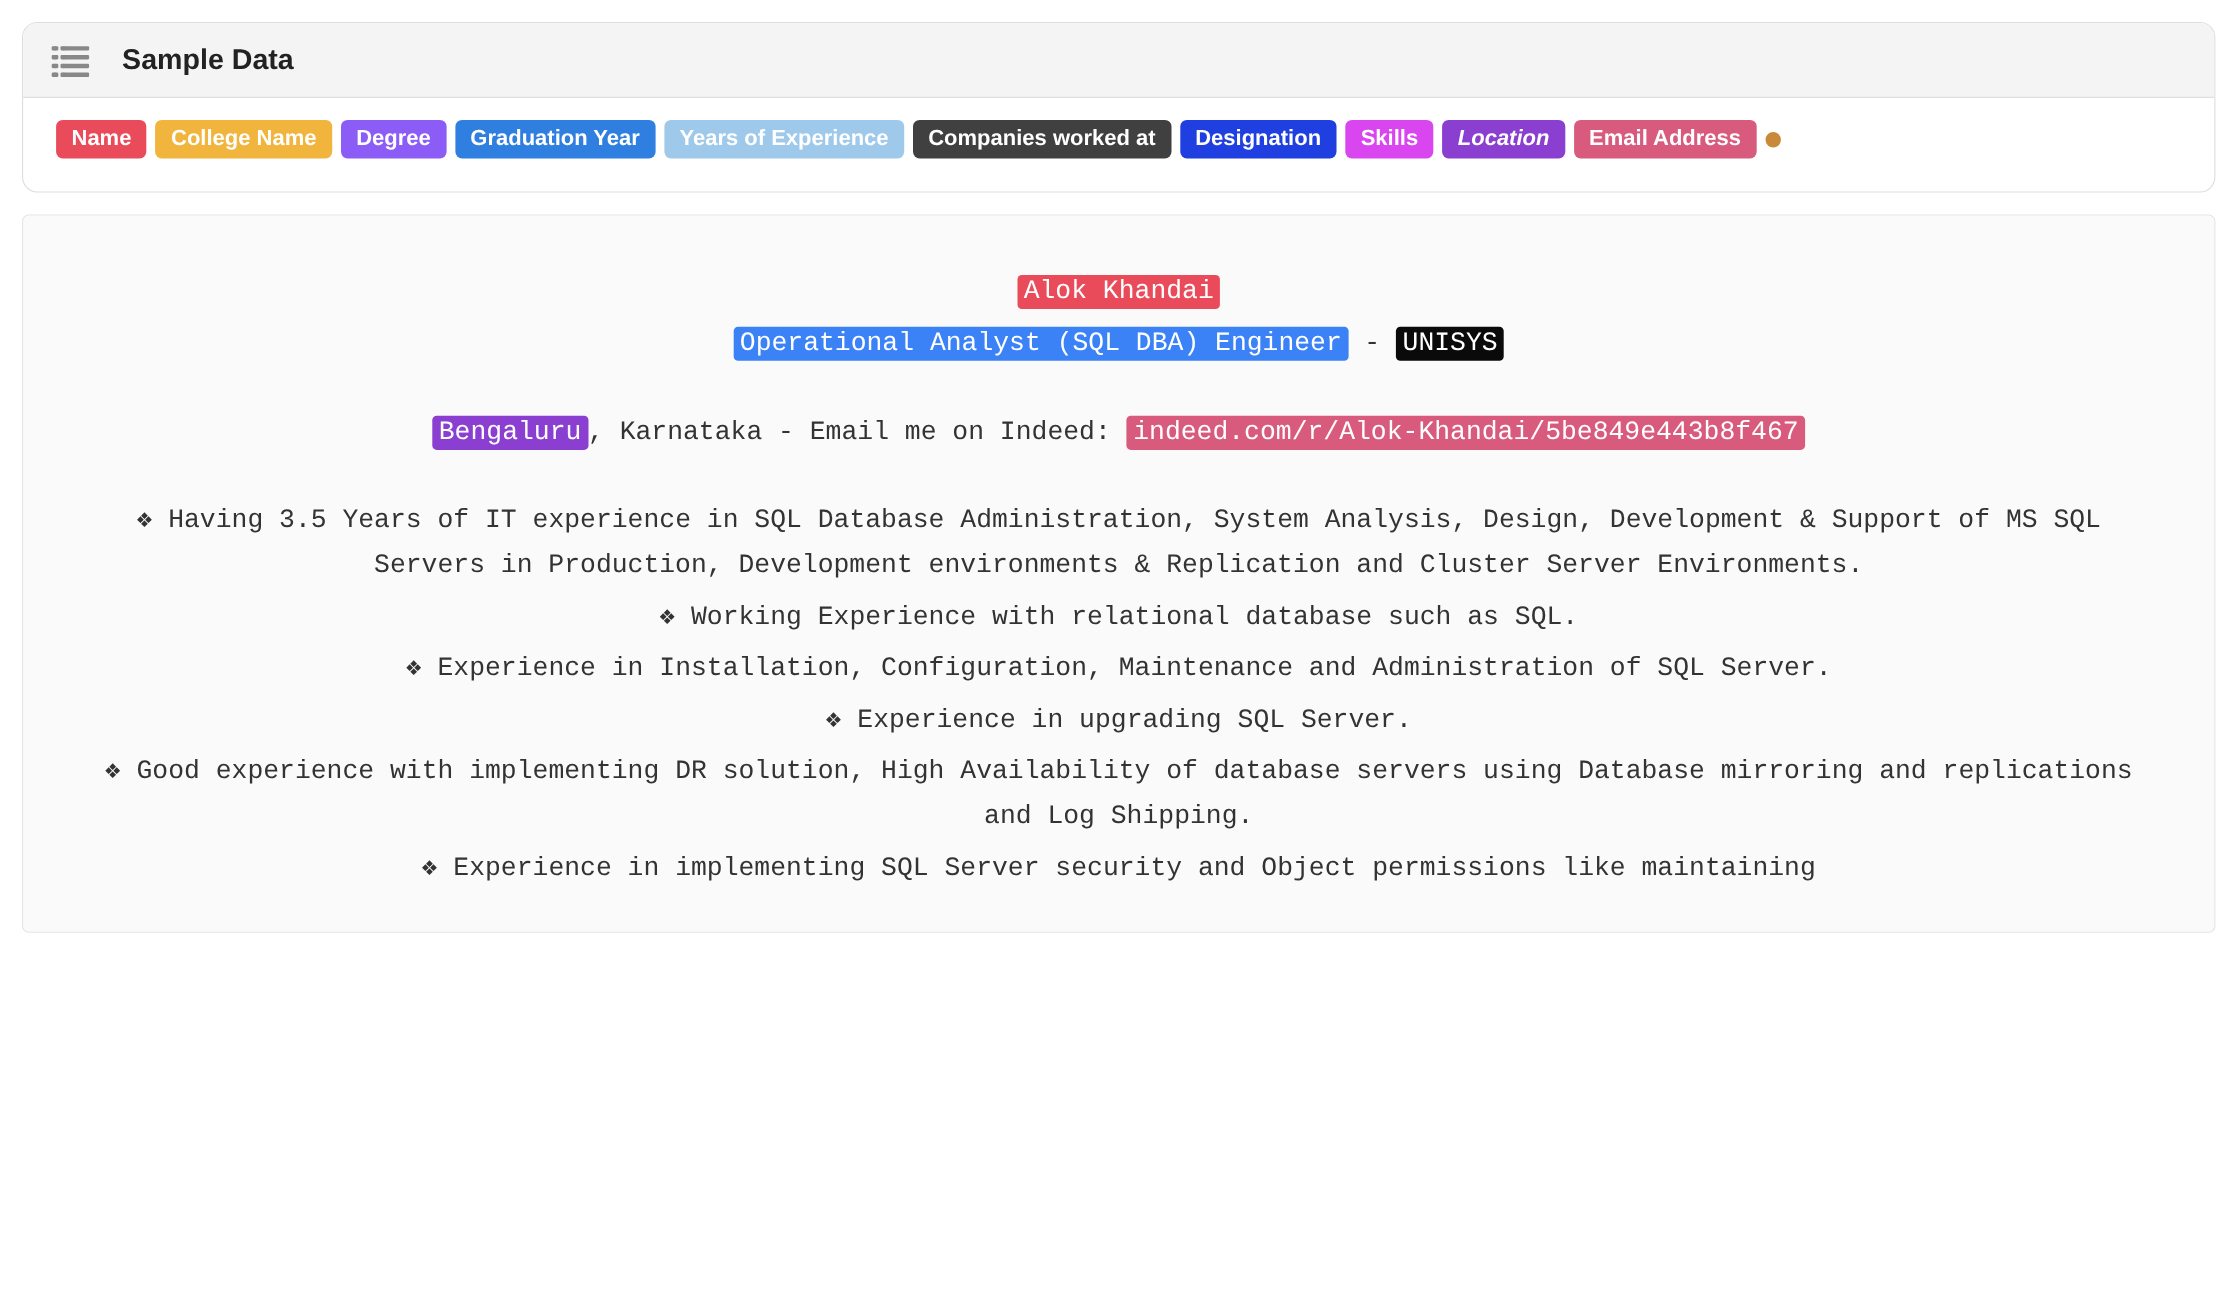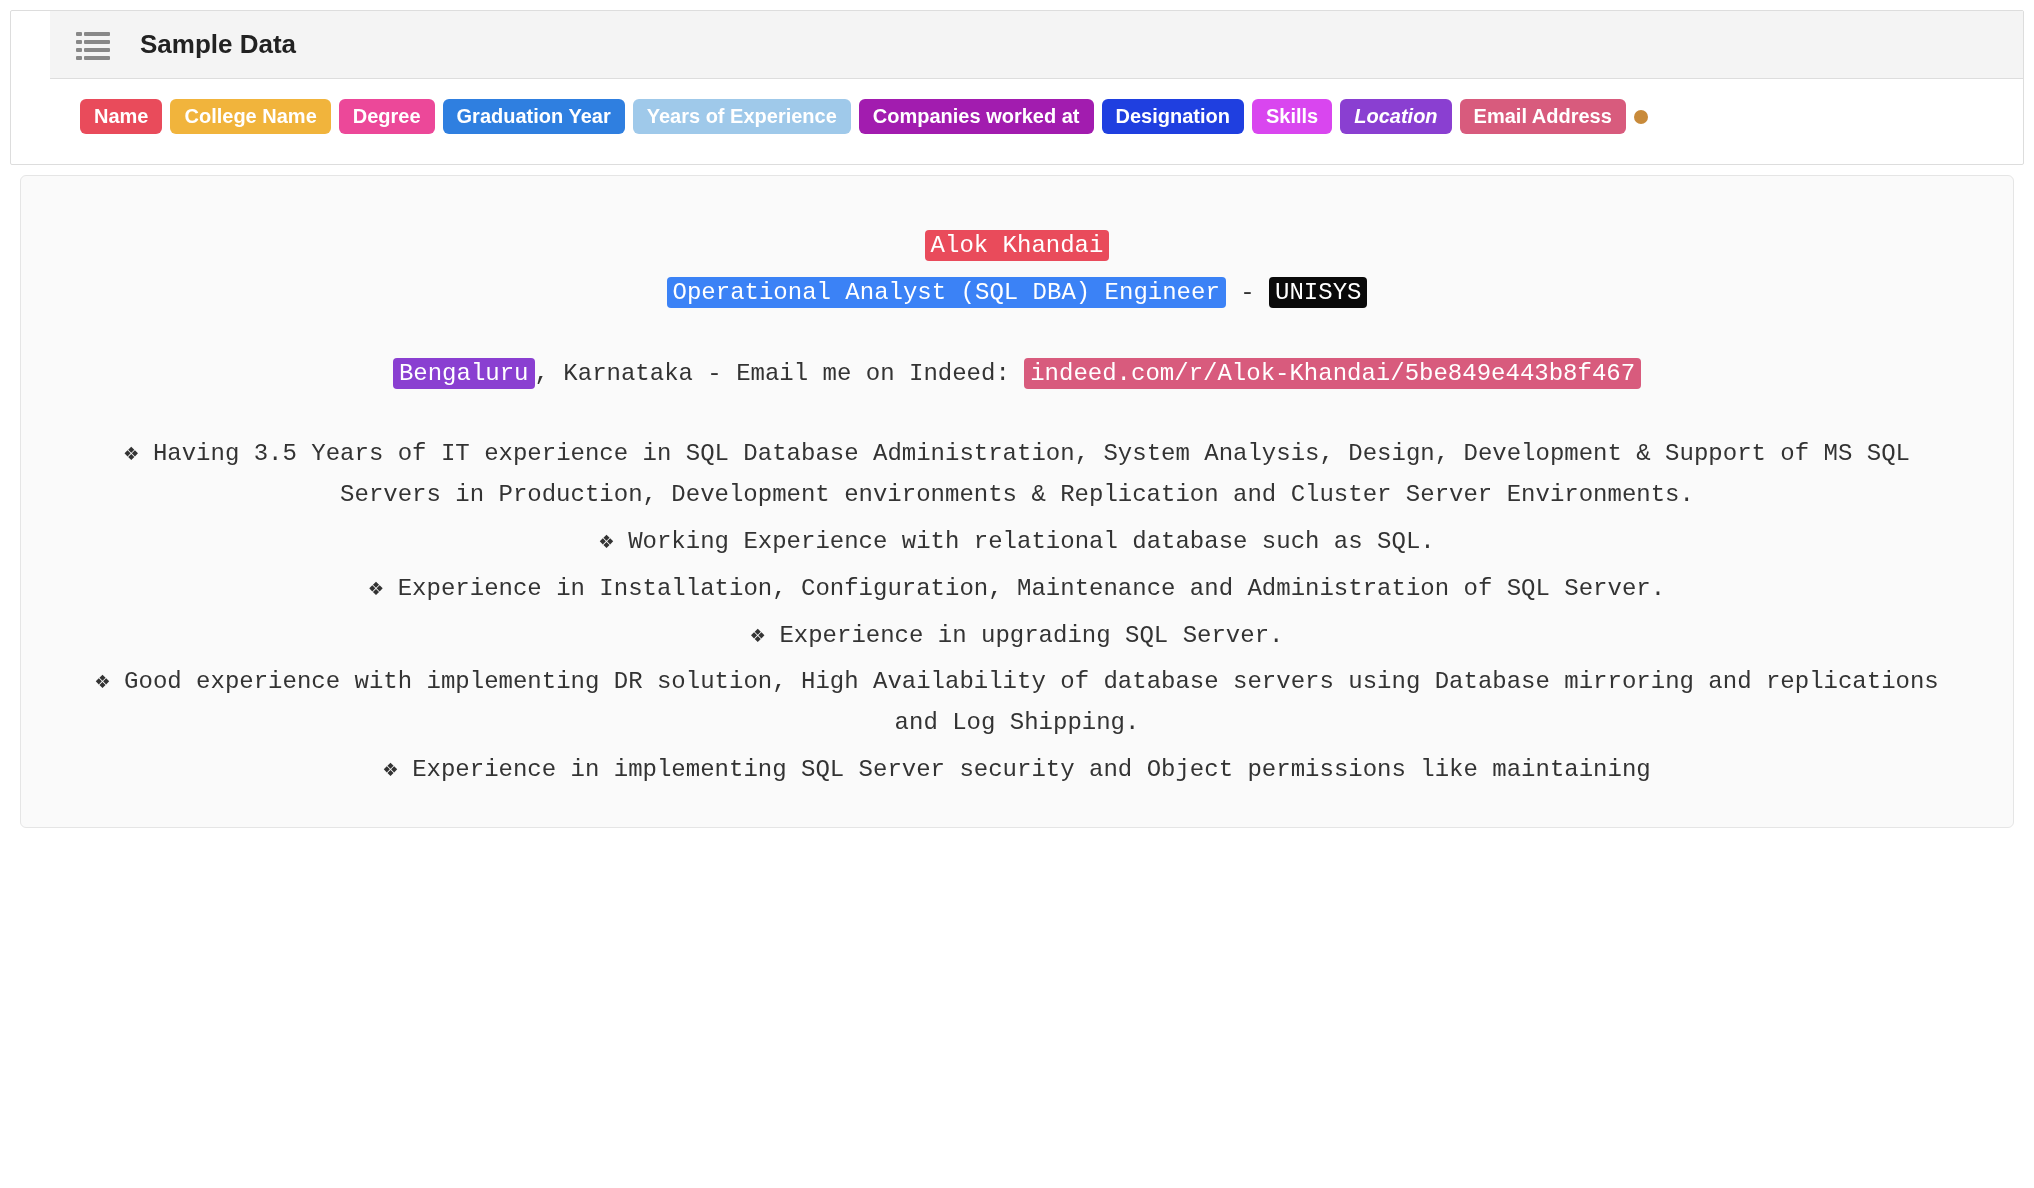--- a/index.html
+++ b/index.html
@@ -2,25 +2,24 @@
 <html><head>
 <meta charset="utf-8">
 <style>
   * { box-sizing: border-box; margin:0; padding:0; }
   body {
     font-family: -apple-system, BlinkMacSystemFont, "Segoe UI", Helvetica, Arial, sans-serif;
     background:#fff;
     color:#222;
   }
   .panel {
-    margin:10px;
+    margin:20px;
     border:1px solid #ddd;
-    border-radius:2px;
+    border-radius:14px;
     overflow:hidden;
-    padding-left:39px;
   }
   .panel-header {
     background:#f4f4f4;
     border-bottom:1px solid #ddd;
     padding:18px 28px;
     display:flex;
     align-items:center;
     gap:30px;
   }
   .list-icon {
@@ -99,24 +98,24 @@
       <span class="d d4"></span>
         <span class="l4"></span>
     </span>
     <span class="panel-title">Sample Data</span>
   </div>
 
   <div class="entities-section">
     <div class="chips" id="chips">
         <span class="chip" style="background: rgb(233, 75, 91);">Name</span>
         <span class="chip" style="background: rgb(241, 180, 60);">College Name</span>
-        <span class="chip" style="background: #ec4899;">Degree</span>
+        <span class="chip" style="background: #8b5cf6;">Degree</span>
         <span class="chip" style="background: rgb(47, 127, 224);">Graduation Year</span>
         <span class="chip" style="background: rgb(159, 201, 234);">Years of Experience</span>
-        <span class="chip" style="background: #a21caf;">Companies worked at</span>
+        <span class="chip" style="background: #404040;">Companies worked at</span>
         <span class="chip" style="background: rgb(31, 63, 224);">Designation</span>
         <span class="chip" style="background: #d946ef;">Skills</span>
         <span class="chip" style="background: rgb(138, 63, 209); font-style: italic;">Location</span>
         <span class="chip" style="background: rgb(216, 91, 125); text-align: right;">Email Address</span>
         <span class="dot"></span>
       </div>
   </div>
 </div>
 
 <div class="doc-panel">

